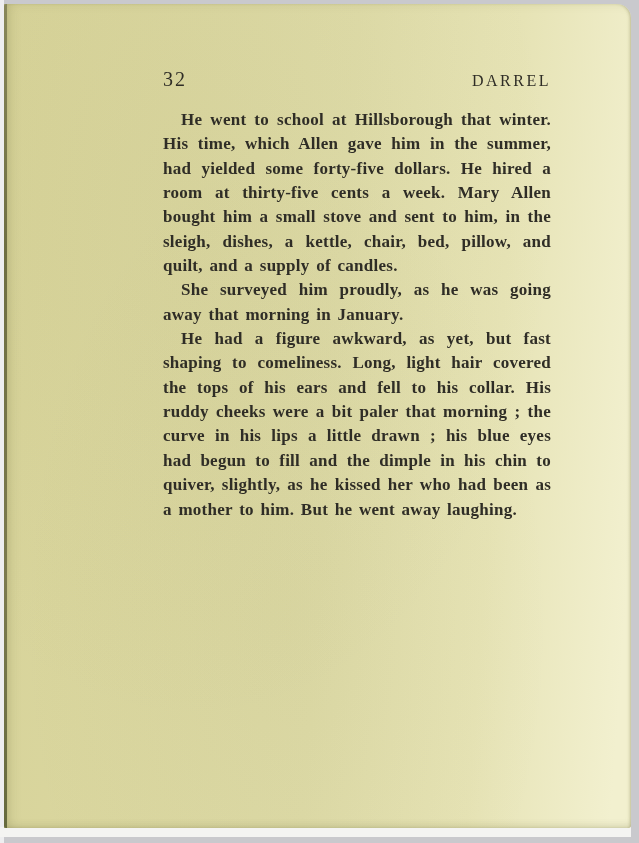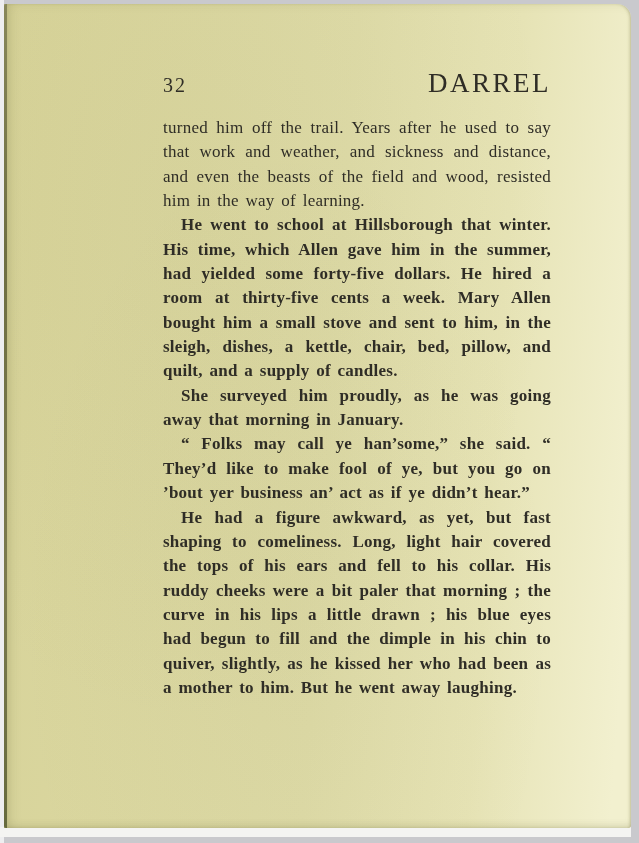--- a/index.html
+++ b/index.html
@@ -48,21 +48,21 @@
     color: var(--ink, #2f2d26);
   }
   .running-head {
     display: flex; justify-content: space-between; align-items: baseline;
     margin-bottom: 17px;
   }
   .folio {
     font-size: 20px; letter-spacing: 2px;
   }
   .book-title {
-    font-size: 27px; letter-spacing: 2.5px;
+    font-size: 16px; letter-spacing: 2.5px;
   }
   .body-text p {
     margin: 0;
     font-size: 17px;
     line-height: 24.35px;
     text-align: justify;
     word-spacing: 2.2px;
     letter-spacing: 0.25px;
   }
   .body-text p.indent { text-indent: 18px; font-weight: bold; }
@@ -77,21 +77,19 @@
   <div class="page">
     <div class="page-spine-edge"></div>
 
     <div class="text-block">
       <div class="running-head">
         <span class="folio">32</span>
         <span class="book-title">DARREL</span>
       </div>
 
       <div class="body-text">
-          <p>turned him off the trail.  Years after he used to say that work and weather, and sickness and distance, and even the beasts of the field and wood, resisted him in the way of learning.</p>
           <p class="indent">He went to school at Hillsborough that winter.  His time, which Allen gave him in the summer, had yielded some forty-five dollars.  He hired a room at thirty-five cents a week.  Mary Allen bought him a small stove and sent to him, in the sleigh, dishes, a kettle, chair, bed, pillow, and quilt, and a supply of candles.</p>
           <p class="indent">She surveyed him proudly, as he was going away that morning in January.</p>
-          <p class="indent">“ Folks may call ye han’some,” she said. “ They’d like to make fool of ye, but you go on ’bout yer business an’ act as if ye didn’t hear.”</p>
           <p class="indent">He had a figure awkward, as yet, but fast shaping to comeliness.  Long, light hair covered the tops of his ears and fell to his collar.  His ruddy cheeks were a bit paler that morning ; the curve in his lips a little drawn ; his blue eyes had begun to fill and the dimple in his chin to quiver, slightly, as he kissed her who had been as a mother to him.  But he went away laughing.</p>
         </div>
     </div>
   </div>
 </div>
 
 </body></html>

